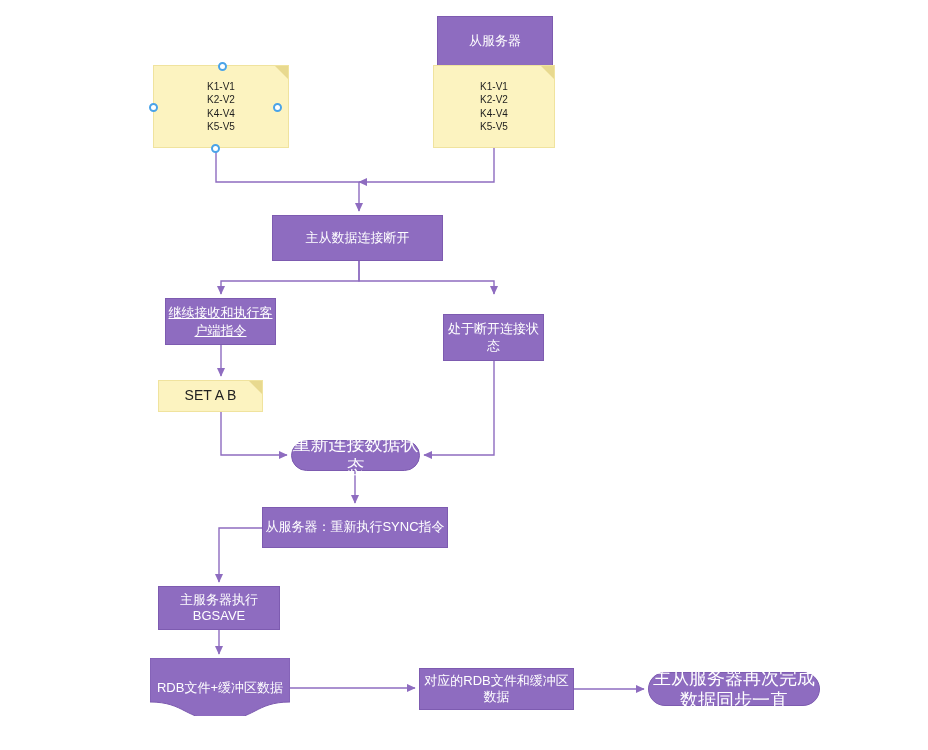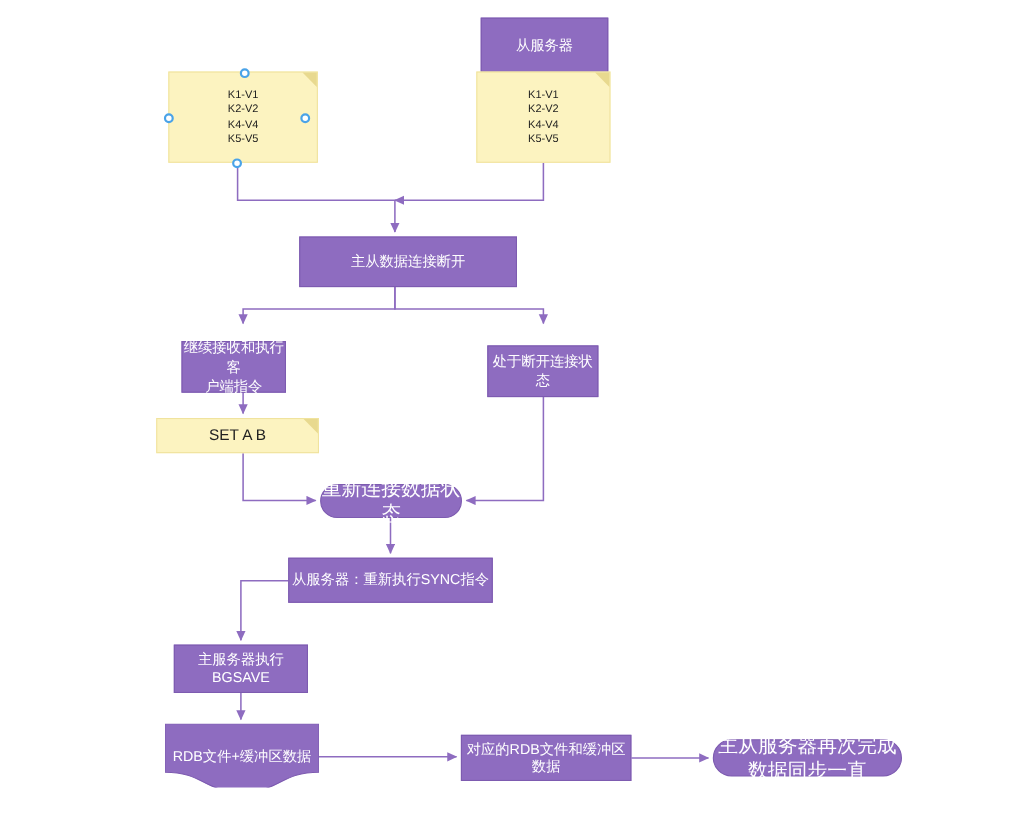--- a/index.html
+++ b/index.html
@@ -132,34 +132,34 @@
     <span>从服务器</span>
   </div>
   <div class="node note" id="n-slave_note" style="left: 433px; top: 65px; width: 122px; height: 83px;">
     <span class="note-fold"></span>
     <span class="note-lines">K1-V1
 K2-V2
 K4-V4
 K5-V5</span>
   </div>
 
-  <div class="node proc" id="n-disconnect" style="left: 272px; top: 215px; width: 198px; height: 46px; font-family: Liberation Serif, serif;">
+  <div class="node proc" id="n-disconnect" style="left: 272px; top: 215px; width: 171px; height: 46px; font-family: Liberation Serif, serif;">
     <span>主从数据连接断开</span>
   </div>
 
-  <div class="node proc" id="n-keep_serving" style="left: 165px; top: 310px; width: 95px; height: 47px;">
+  <div class="node proc" id="n-keep_serving" style="left: 165px; top: 298px; width: 111px; height: 47px; text-decoration: underline;">
     <span class="note-lines" style="color:#fff;font-size:13px">继续接收和执行客
 户端指令</span>
   </div>
 
   <div class="node proc" id="n-disconnected_state" style="left: 443px; top: 298px; width: 101px; height: 47px; margin-top: 16px;">
     <span>处于断开连接状态</span>
   </div>
 
-  <div class="node note" id="n-set_cmd" style="left: 142px; top: 380px; width: 148px; height: 32px; text-align: center;">
+  <div class="node note" id="n-set_cmd" style="left: 158px; top: 380px; width: 105px; height: 32px; text-align: center;">
     <span class="note-fold"></span>
     <span>SET A B</span>
   </div>
 
   <div class="node pill" id="n-reconnect" style="left: 291px; top: 440px; width: 129px; height: 31px;">
     <span>重新连接数据状态</span>
   </div>
 
   <div class="node proc" id="n-resync" style="left: 262px; top: 507px; width: 186px; height: 41px;">
     <span>从服务器：重新执行SYNC指令</span>

